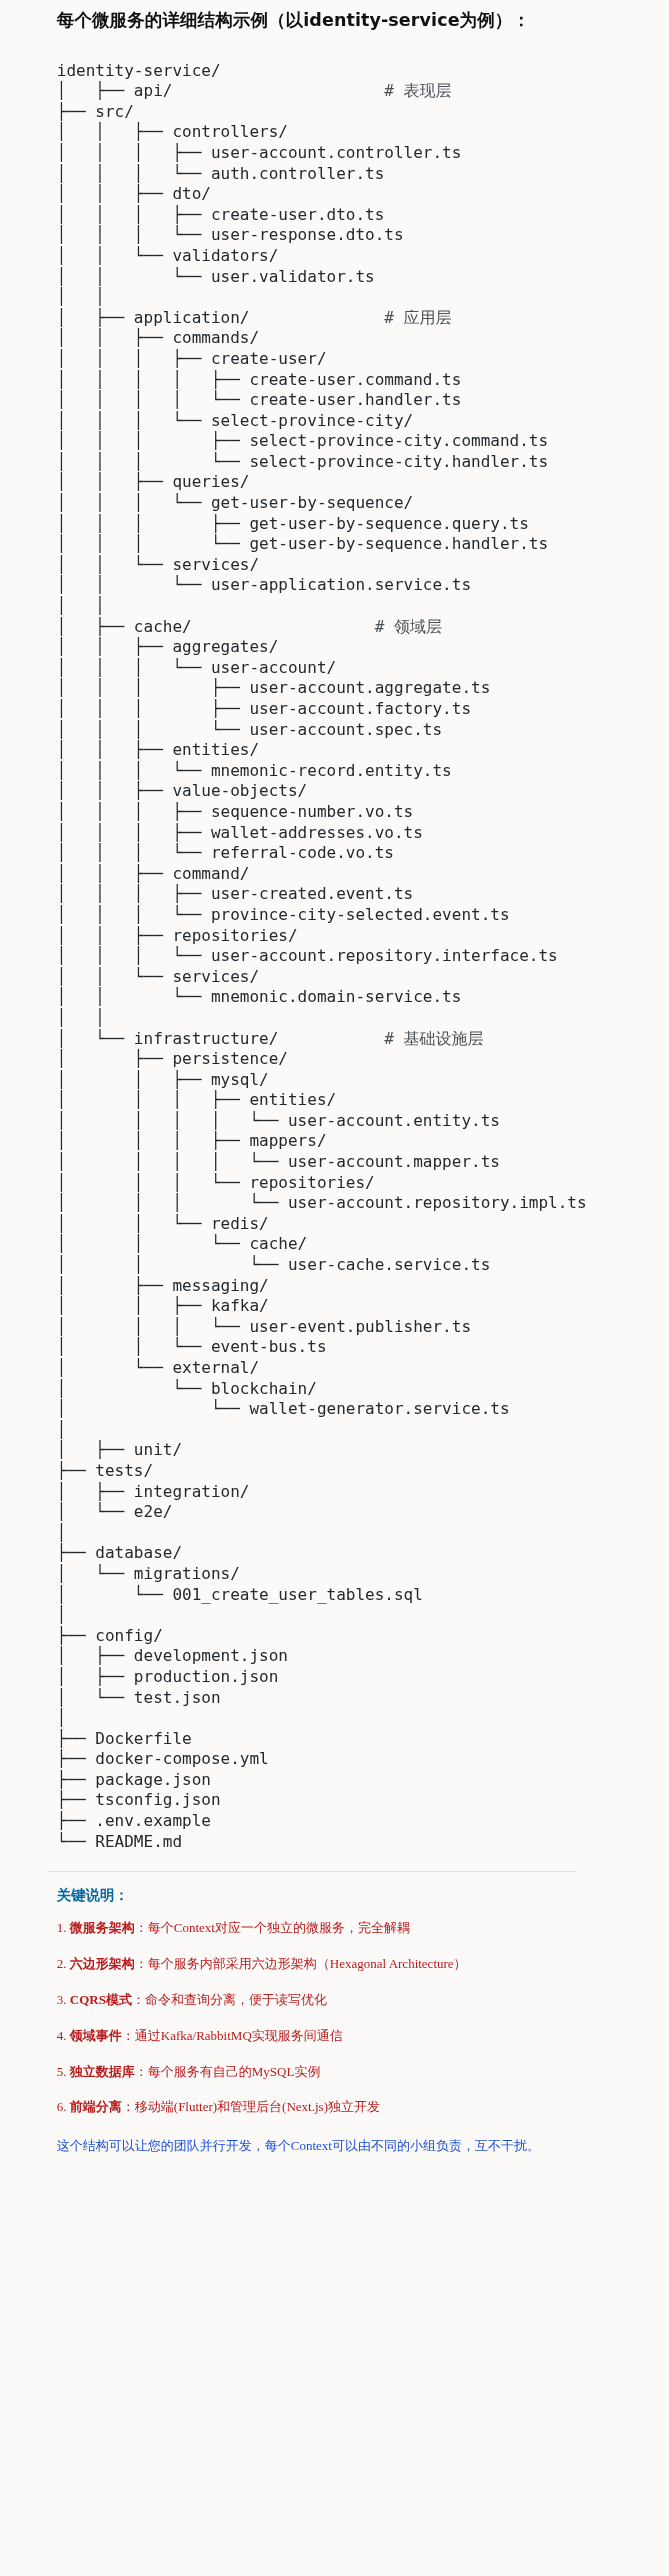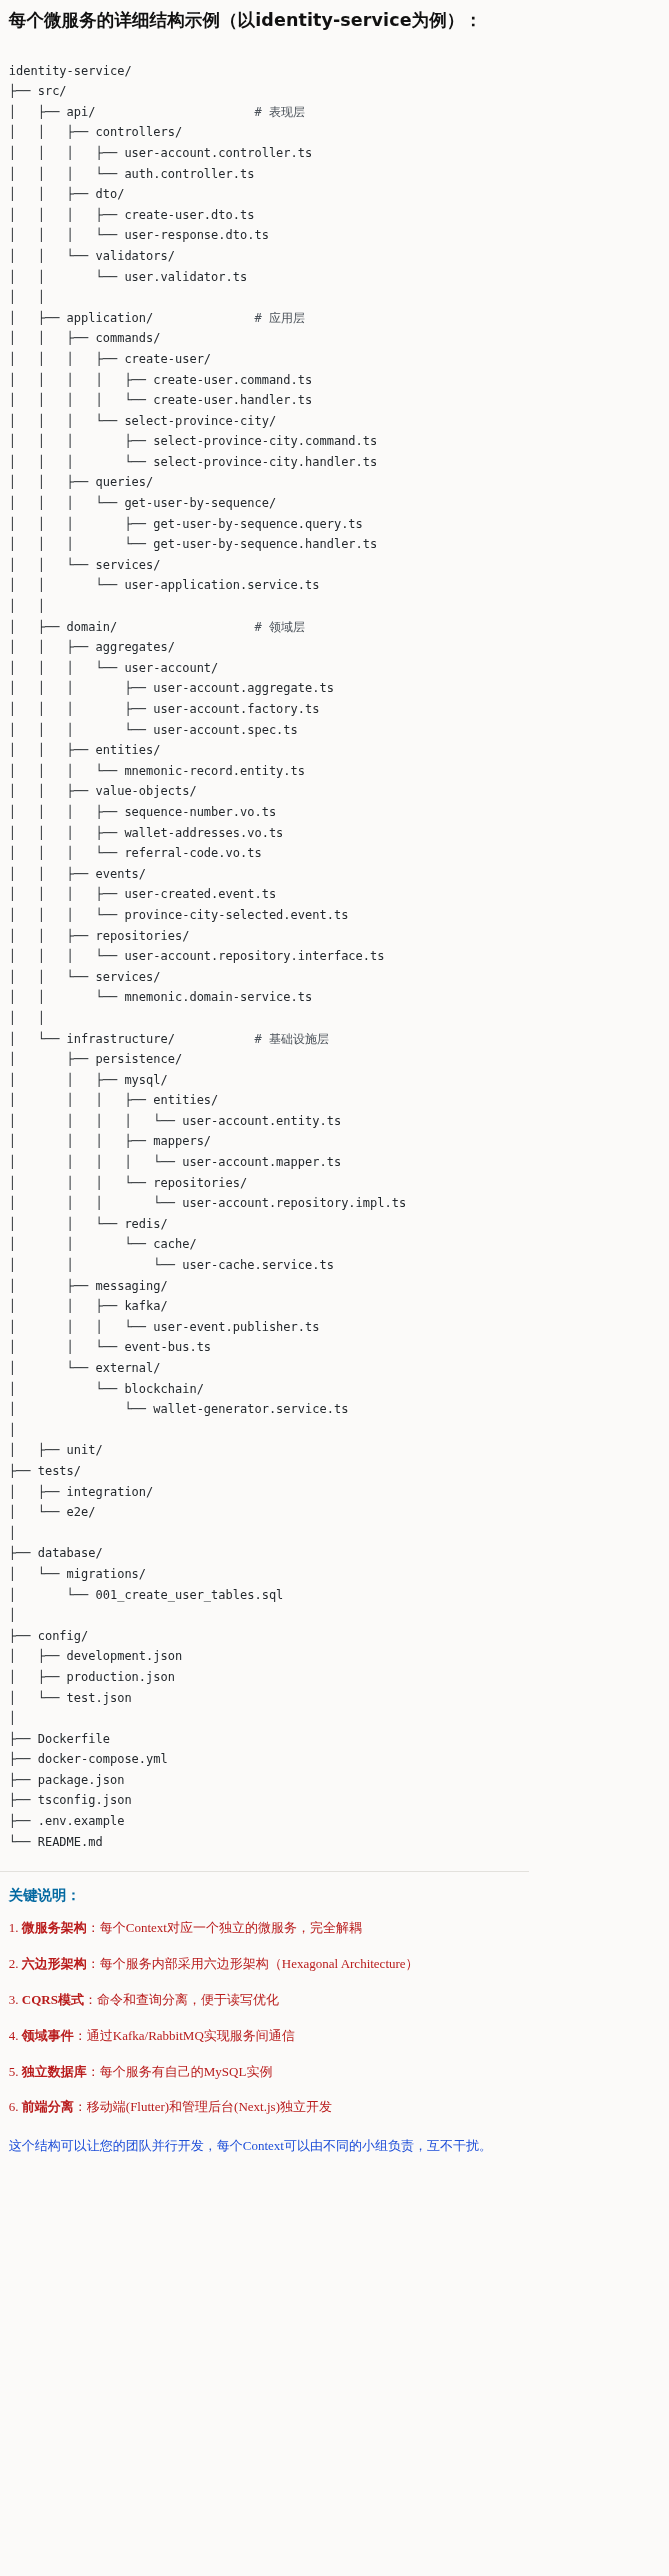--- a/index.html
+++ b/index.html
@@ -4,21 +4,21 @@
 <title>微服务详细结构示例</title>
 <style>
   html,body{margin:0;padding:0;}
   body{
     width:669px;
     background:#fbfaf9;
     font-family:"Liberation Serif", serif;
     color:#1a1a1a;
     -webkit-font-smoothing:antialiased;
   }
-  .page{width:529px;box-sizing:border-box;}
+  .page{width:529px;box-sizing:border-box;margin-left:48px;}
 
   
   .doc-heading{
     font-family:"DejaVu Sans","Liberation Sans",sans-serif;
     font-weight:bold;
     font-size:17.5px;
     line-height:1.35;
     padding:8.8px 8.8px 11.3px 8.8px;
     margin:0;
     color:#111111;
@@ -32,21 +32,21 @@
     margin:0;
   }
 
   
   .tree-block{
     padding:16.3px 8.8px 19px 8.8px;
     background:#fbfaf9;
   }
   .tree{
     font-family:"DejaVu Sans Mono","Liberation Mono",monospace;
-    font-size:12px;
+    font-size:16px;
     line-height:20.6px;
     white-space:pre;
     color:#23282d;
     margin:0;
     letter-spacing:0px;
   }
   .tree .row{display:block;white-space:pre;min-height:20.6px;}
   .tree .cmt{color:#4a5159;}
 
   
@@ -81,22 +81,22 @@
 <body>
 
 <div class="page">
 
   <h1 class="doc-heading">每个微服务的详细结构示例（以identity-service为例）：</h1>
 
   <hr class="rule">
 
   <div class="tree-block">
     <pre class="tree" id="tree-output"><span class="row"><span>identity-service/</span>
+</span><span class="row"><span>│   ├── api/</span><span>                      </span><span class="cmt"># 表现层</span>
 </span><span class="row"><span>├── src/</span>
-</span><span class="row"><span>│   ├── api/</span><span>                      </span><span class="cmt"># 表现层</span>
 </span><span class="row"><span>│   │   ├── controllers/</span>
 </span><span class="row"><span>│   │   │   ├── user-account.controller.ts</span>
 </span><span class="row"><span>│   │   │   └── auth.controller.ts</span>
 </span><span class="row"><span>│   │   ├── dto/</span>
 </span><span class="row"><span>│   │   │   ├── create-user.dto.ts</span>
 </span><span class="row"><span>│   │   │   └── user-response.dto.ts</span>
 </span><span class="row"><span>│   │   └── validators/</span>
 </span><span class="row"><span>│   │       └── user.validator.ts</span>
 </span><span class="row"><span>│   │</span>
 </span><span class="row"><span>│   ├── application/</span><span>              </span><span class="cmt"># 应用层</span>
@@ -107,33 +107,33 @@
 </span><span class="row"><span>│   │   │   └── select-province-city/</span>
 </span><span class="row"><span>│   │   │       ├── select-province-city.command.ts</span>
 </span><span class="row"><span>│   │   │       └── select-province-city.handler.ts</span>
 </span><span class="row"><span>│   │   ├── queries/</span>
 </span><span class="row"><span>│   │   │   └── get-user-by-sequence/</span>
 </span><span class="row"><span>│   │   │       ├── get-user-by-sequence.query.ts</span>
 </span><span class="row"><span>│   │   │       └── get-user-by-sequence.handler.ts</span>
 </span><span class="row"><span>│   │   └── services/</span>
 </span><span class="row"><span>│   │       └── user-application.service.ts</span>
 </span><span class="row"><span>│   │</span>
-</span><span class="row"><span>│   ├── domain/</span><span>                   </span><span class="cmt"># 领域层</span>
+</span><span class="row"><span>│   ├── cache/</span><span>                   </span><span class="cmt"># 领域层</span>
 </span><span class="row"><span>│   │   ├── aggregates/</span>
 </span><span class="row"><span>│   │   │   └── user-account/</span>
 </span><span class="row"><span>│   │   │       ├── user-account.aggregate.ts</span>
 </span><span class="row"><span>│   │   │       ├── user-account.factory.ts</span>
 </span><span class="row"><span>│   │   │       └── user-account.spec.ts</span>
 </span><span class="row"><span>│   │   ├── entities/</span>
 </span><span class="row"><span>│   │   │   └── mnemonic-record.entity.ts</span>
 </span><span class="row"><span>│   │   ├── value-objects/</span>
 </span><span class="row"><span>│   │   │   ├── sequence-number.vo.ts</span>
 </span><span class="row"><span>│   │   │   ├── wallet-addresses.vo.ts</span>
 </span><span class="row"><span>│   │   │   └── referral-code.vo.ts</span>
-</span><span class="row"><span>│   │   ├── events/</span>
+</span><span class="row"><span>│   │   ├── command/</span>
 </span><span class="row"><span>│   │   │   ├── user-created.event.ts</span>
 </span><span class="row"><span>│   │   │   └── province-city-selected.event.ts</span>
 </span><span class="row"><span>│   │   ├── repositories/</span>
 </span><span class="row"><span>│   │   │   └── user-account.repository.interface.ts</span>
 </span><span class="row"><span>│   │   └── services/</span>
 </span><span class="row"><span>│   │       └── mnemonic.domain-service.ts</span>
 </span><span class="row"><span>│   │</span>
 </span><span class="row"><span>│   └── infrastructure/</span><span>           </span><span class="cmt"># 基础设施层</span>
 </span><span class="row"><span>│       ├── persistence/</span>
 </span><span class="row"><span>│       │   ├── mysql/</span>

